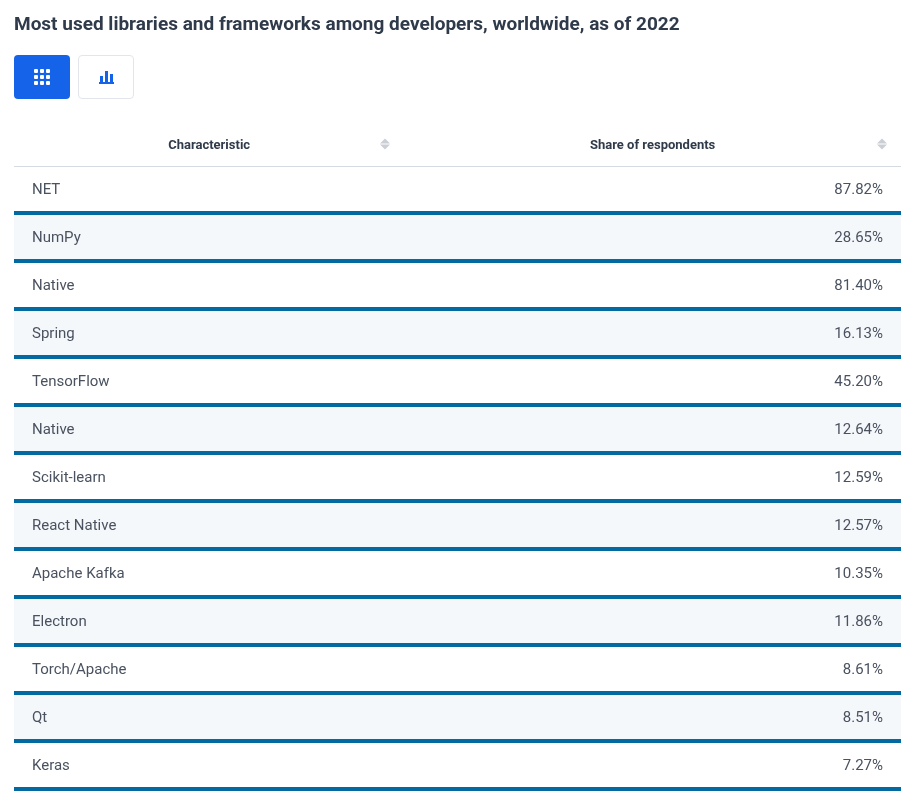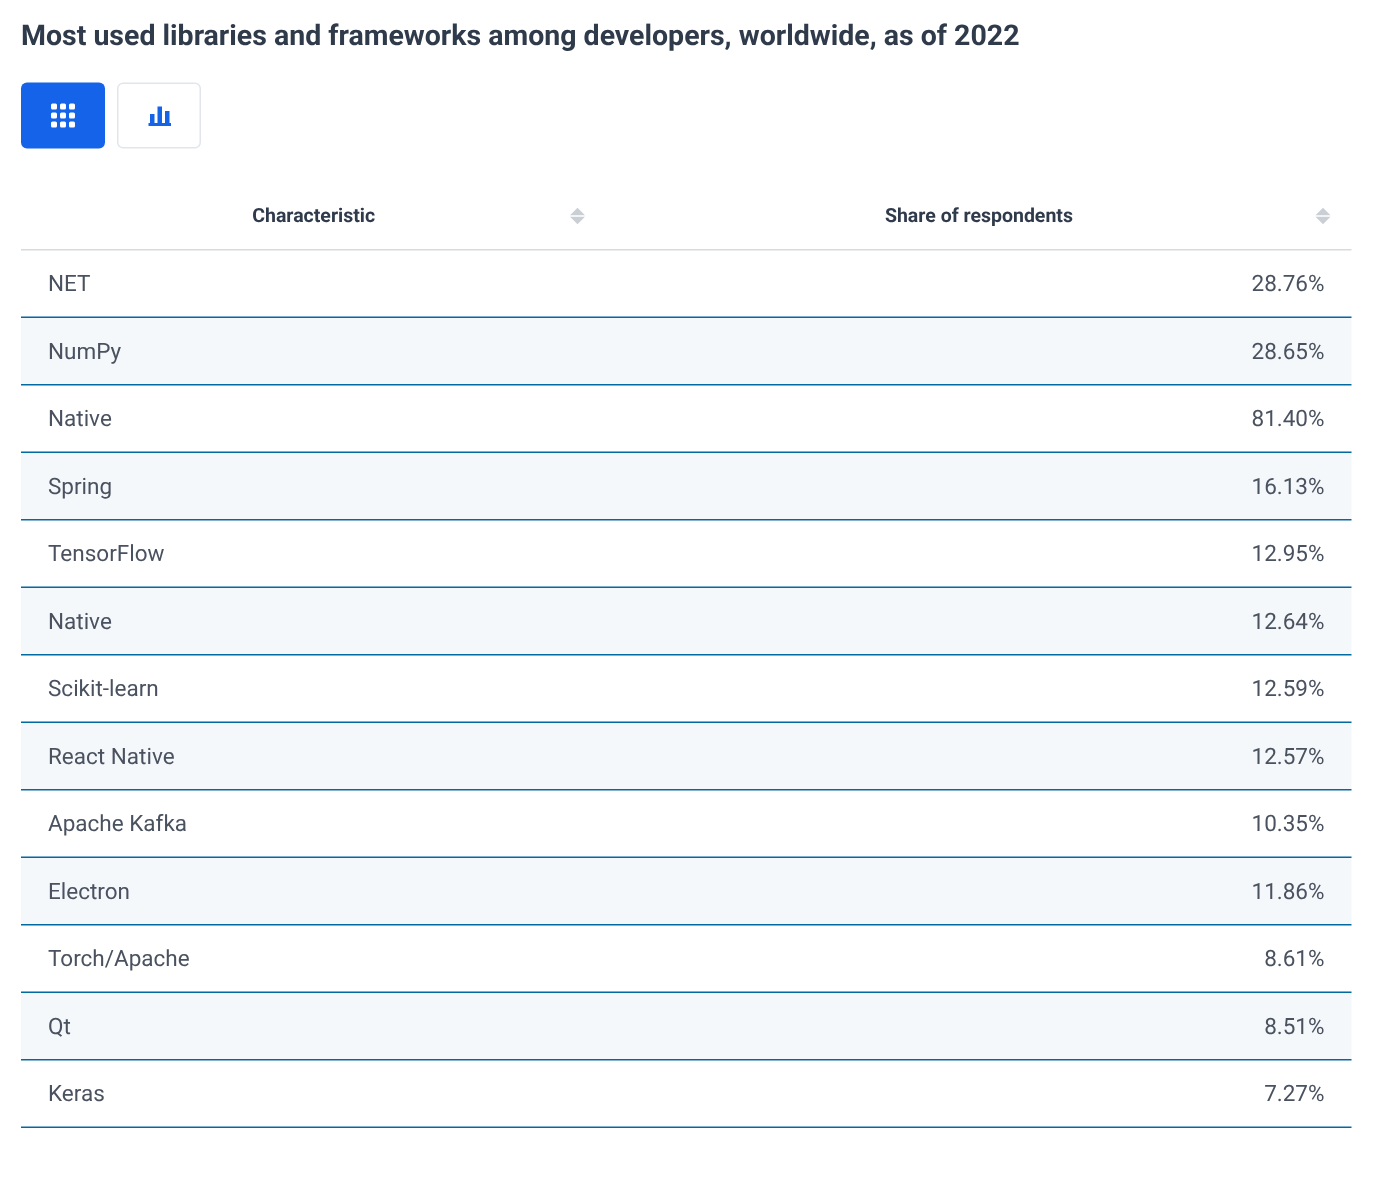--- a/index.html
+++ b/index.html
@@ -91,21 +91,21 @@
     .sort .up, .sort .down {
       width: 0; height: 0; border-left: 5px solid transparent; border-right: 5px solid transparent;
     }
     .sort .up { border-bottom: 5px solid #6b7688; }
     .sort .down { border-top: 5px solid #6b7688; }
 
     tbody td {
       padding: 13px 18px;
       font-size: 15px;
       color: #4a5260;
-      border-bottom: 1px solid #0369a1;
+      border-bottom: 4px solid #0369a1;
     }
     tbody tr:nth-child(even) td {
       background: #f5f8fb;
     }
     td.val { text-align: right; color: #4a5260; }
     col.c1 { width: 44%; }
     col.c2 { width: 56%; }
   </style>
 </head>
 <body>
@@ -154,37 +154,37 @@
         <span class="sort">
             <span class="up"></span>
             <span class="down"></span>
           </span>
       </th>
     </tr>
   </thead>
   <tbody id="tbody">
       <tr>
         <td>NET</td>
-        <td class="val">28.76%</td>
+        <td class="val">87.82%</td>
       </tr>
       <tr>
         <td>NumPy</td>
         <td class="val">28.65%</td>
       </tr>
       <tr>
         <td>Native</td>
         <td class="val">81.40%</td>
       </tr>
       <tr>
         <td>Spring</td>
         <td class="val">16.13%</td>
       </tr>
       <tr>
         <td>TensorFlow</td>
-        <td class="val">12.95%</td>
+        <td class="val">45.20%</td>
       </tr>
       <tr>
         <td>Native</td>
         <td class="val">12.64%</td>
       </tr>
       <tr>
         <td>Scikit-learn</td>
         <td class="val">12.59%</td>
       </tr>
       <tr>

